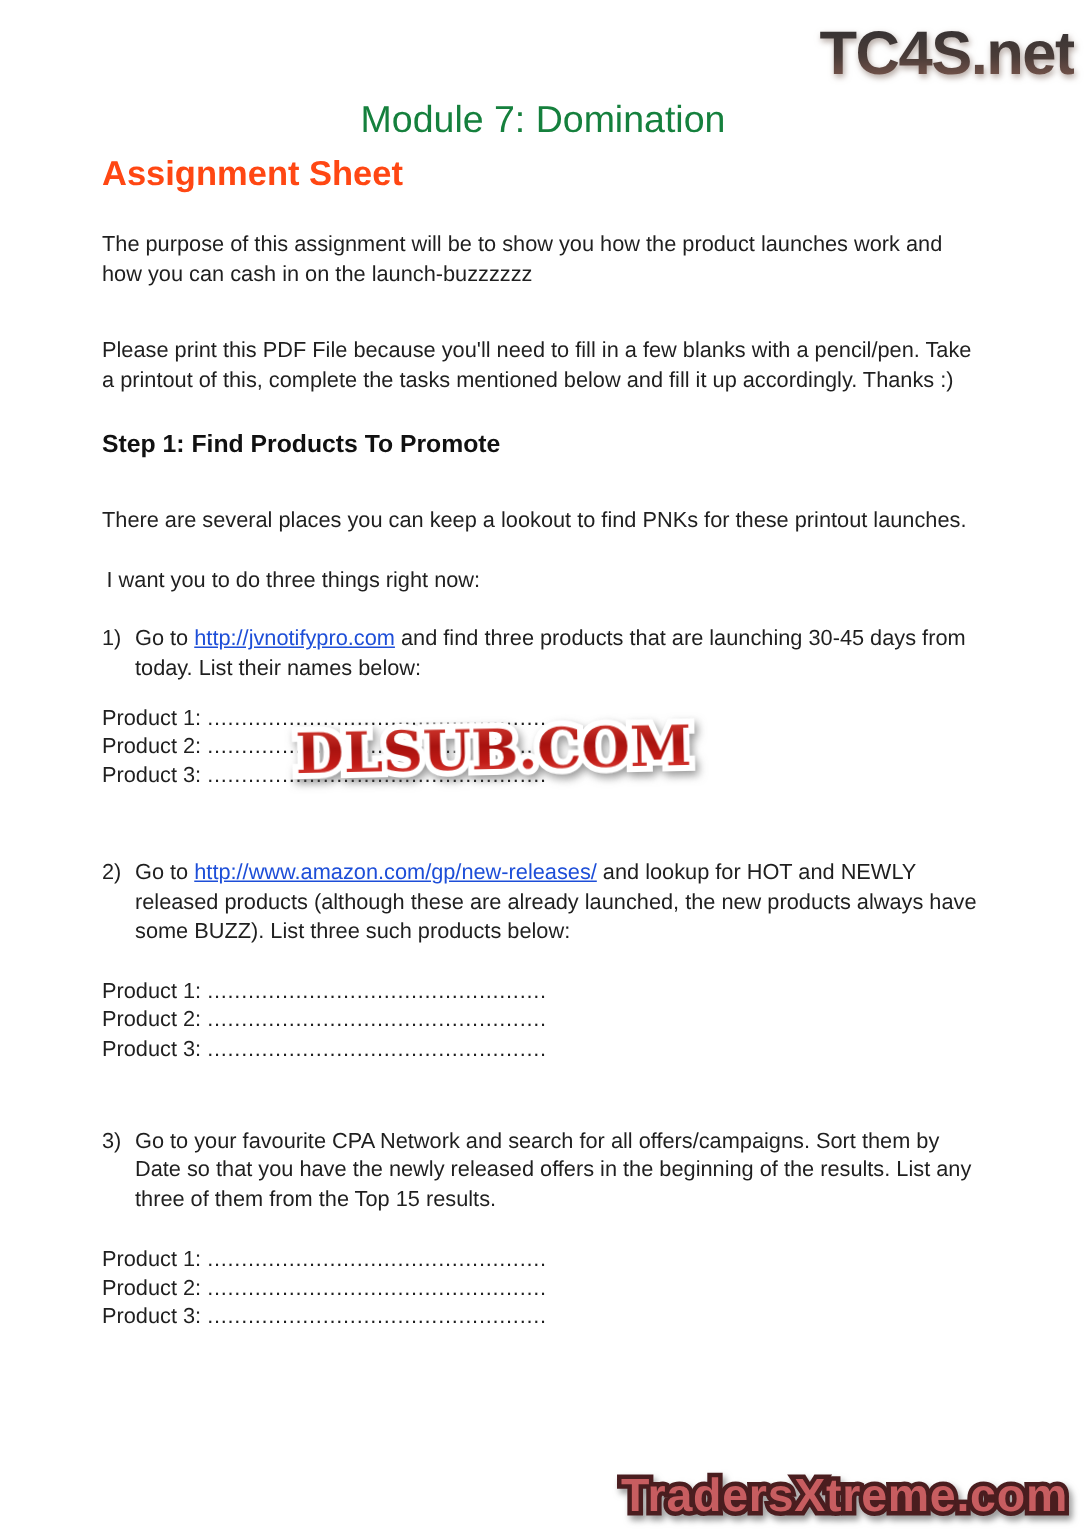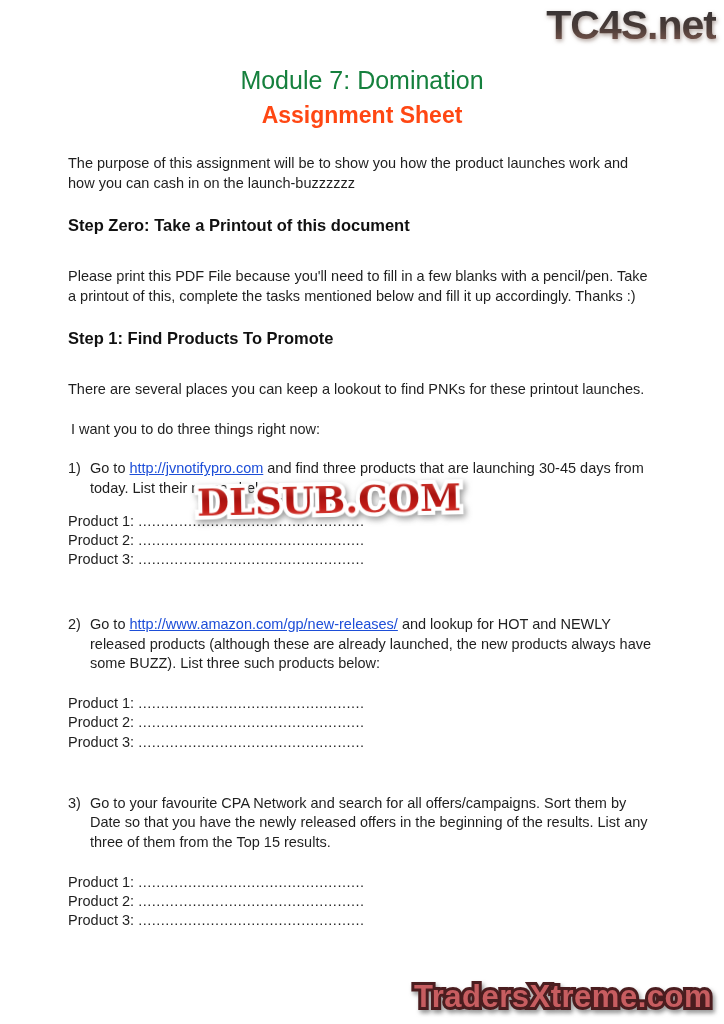--- a/index.html
+++ b/index.html
@@ -8,34 +8,34 @@
     width:724px; height:1024px;
     background:#ffffff;
     font-family:"Liberation Sans", sans-serif;
     color:#1c1c1c;
     overflow:hidden;
   }
   .content { padding:0 68px; }
 
   
   .tc4s {
-    position:absolute; top:2px; right:8px;
+    position:absolute; top:12px; right:8px;
     font-size:41px; font-weight:bold; letter-spacing:-1px;
     background:linear-gradient(180deg,#393434 20%,#4a3c38 55%,#7d584e 90%);
     -webkit-background-clip:text; background-clip:text; color:transparent;
     filter:drop-shadow(1px 2px 2px rgba(110,85,75,0.55));
   }
 
   .doc-title {
     margin:0; padding-top:66px;
     text-align:center; font-size:25px; font-weight:normal; color:#15803d;
   }
   .doc-subtitle {
     margin:7px 0 0 0;
-    text-align:center; font-size:23px; font-weight:bold; color:#ff4713;
+    font-size:23px; font-weight:bold; color:#ff4713;
   }
 
   p, h2 { margin:0; }
   .body-text { font-size:14.5px; line-height:1.35; color:#1f1f1f; }
   .intro { margin-top:25px; }
   .heading { margin-top:23px; font-size:16.5px; font-weight:bold; color:#111; }
   .after-heading { margin-top:32px; }
   .lead { margin-top:20px; padding-left:3px; }
 
   .task { display:flex; margin-top:20px; }
@@ -88,21 +88,20 @@
 <div class="page">
 
   <div class="tc4s">TC4S.net</div>
 
   <div class="content">
     <h1 class="doc-title">Module 7: Domination</h1>
     <div class="doc-subtitle">Assignment Sheet</div>
 
     <p class="body-text intro">The purpose of this assignment will be to show you how the product launches work and how you can cash in on the launch-buzzzzzz</p>
 
-    <h2 class="heading">Step Zero: Take a Printout of this document</h2>
     <p class="body-text after-heading">Please print this PDF File because you'll need to fill in a few blanks with a pencil/pen. Take a printout of this, complete the tasks mentioned below and fill it up accordingly. Thanks :)</p>
 
     <h2 class="heading">Step 1: Find Products To Promote</h2>
     <p class="body-text after-heading">There are several places you can keep a lookout to find PNKs for these printout launches.</p>
     <p class="body-text lead">I want you to do three things right now:</p>
 
     <div class="task body-text">
       <span class="tnum">1)</span>
       <div class="ttext"><span>Go to </span><span class="link">http://jvnotifypro.com</span><span> and find three products that are launching 30-45 days from today. List their names below:</span></div>
     </div>

